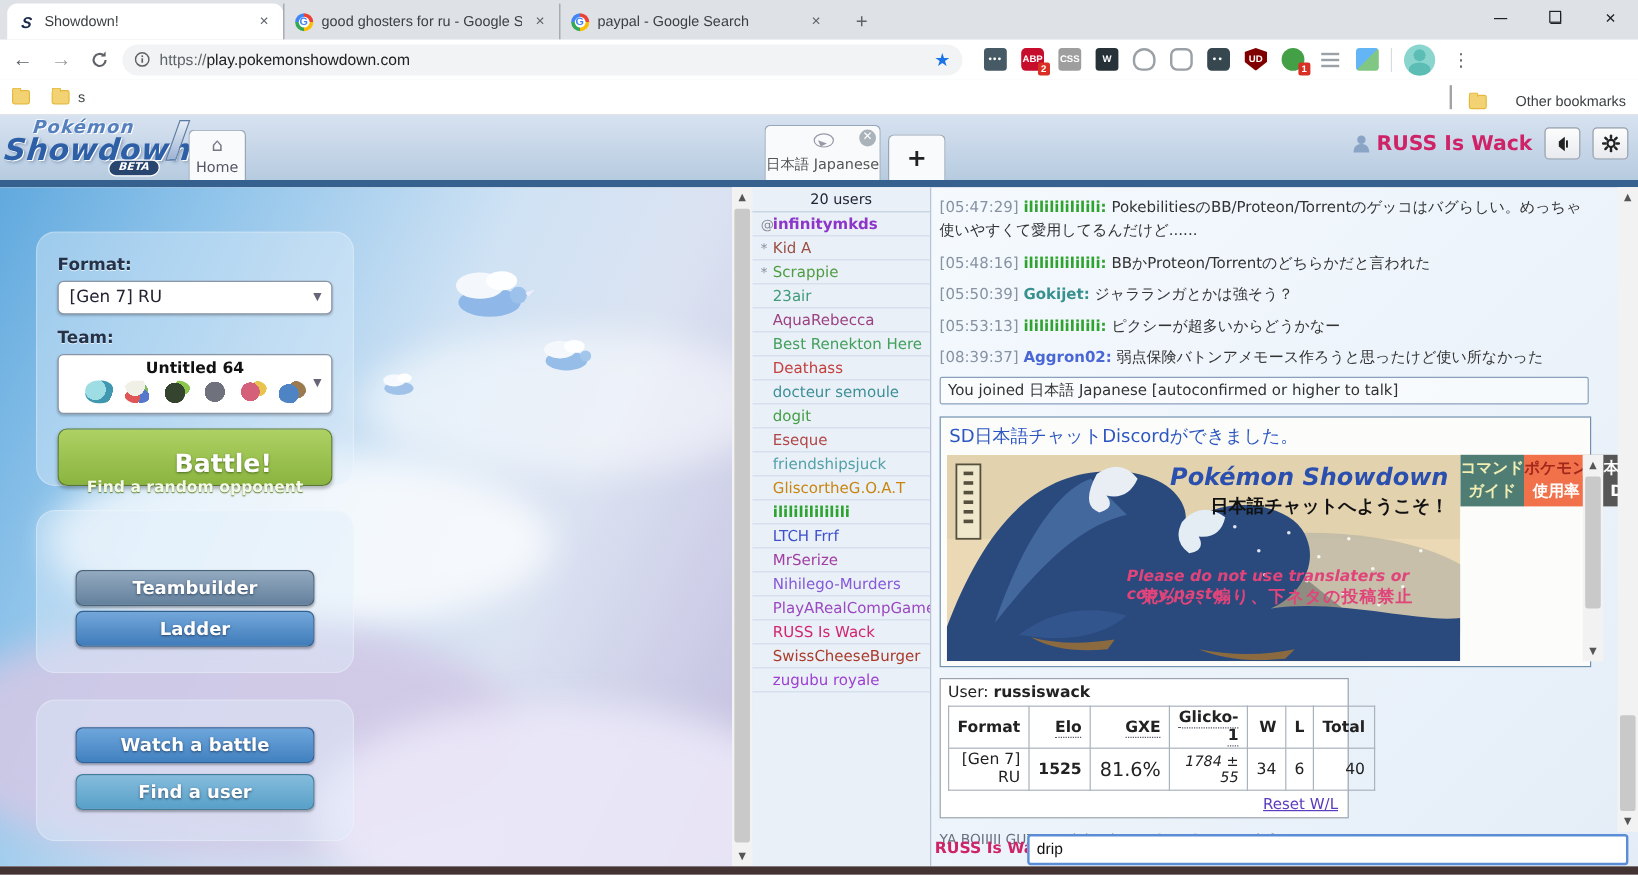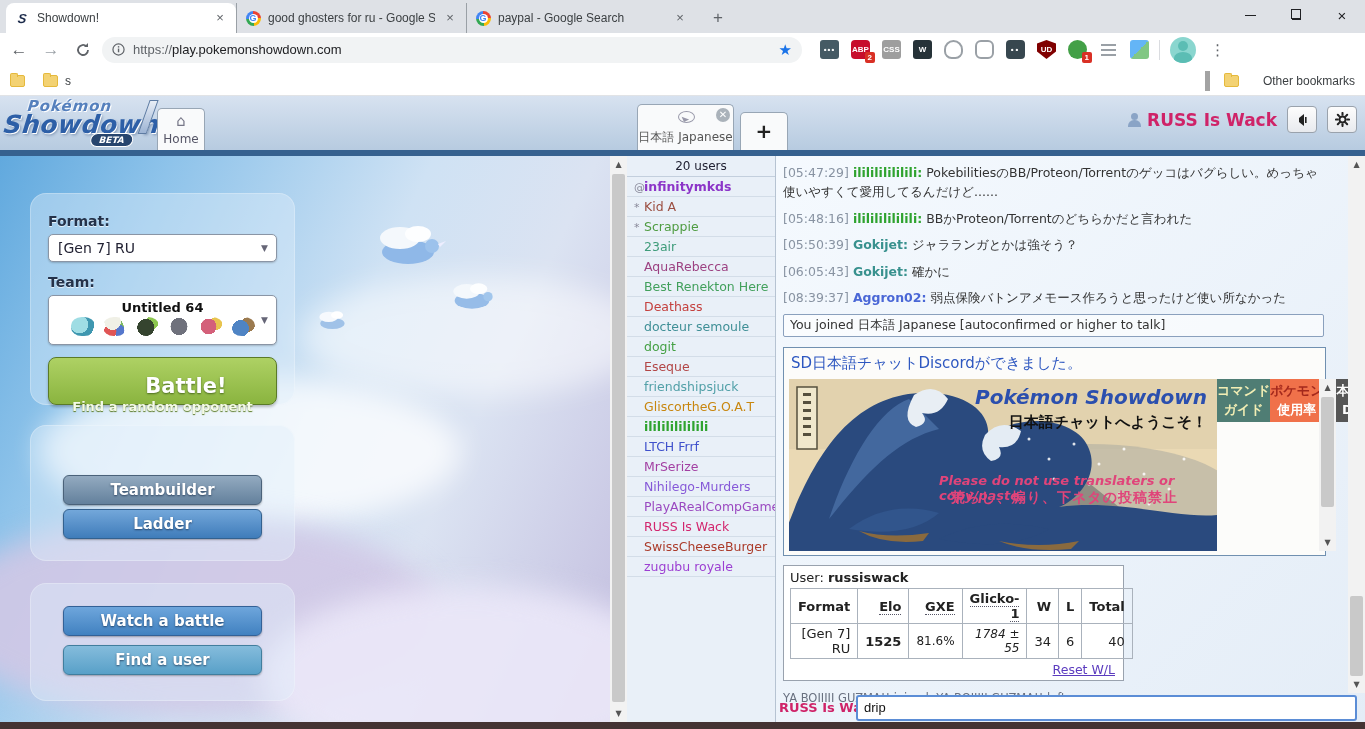--- a/index.html
+++ b/index.html
@@ -52,21 +52,21 @@
   .tb-divider { width:1px; height:20px; background:#dadce0; margin:0 4px; }
   .avatar { width:26px; height:26px; border-radius:50%; background:#8ad6cf; position:relative; overflow:hidden; }
   .avatar::before { content:""; position:absolute; left:8px; top:4px; width:10px; height:10px; border-radius:50%; background:#5bbdb4; }
   .avatar::after { content:""; position:absolute; left:4px; top:15px; width:18px; height:12px; border-radius:50% 50% 0 0; background:#5bbdb4; }
   .menu3 { font-size:15px; color:#5f6368; padding:0 8px; }
 
   .bookmarksbar { position:absolute; left:0; top:66px; width:1365px; height:30px; background:#fff; border-bottom:1px solid #e1e3e6; display:flex; align-items:center; padding:0 10px; gap:18px; font-size:12px; color:#3c4043; }
   .bm { display:flex; align-items:center; gap:7px; }
   .folder { width:15px; height:12px; background:#f3d273; border:1px solid #e5b93c; border-radius:2px; position:relative; }
   .folder::before { content:""; position:absolute; left:-1px; top:-3px; width:6px; height:3px; background:#f3d273; border:1px solid #e5b93c; border-bottom:none; border-radius:2px 2px 0 0; }
-  .bm-right { margin-left:auto; display:flex; align-items:center; gap:24px; border-left:5px solid #a3a3a3; padding-left:14px; height:20px; }
+  .bm-right { margin-left:auto; display:flex; align-items:flex-end; gap:24px; border-left:2px solid #a3a3a3; padding-left:14px; height:20px; }
 
   
   .ps-header { position:absolute; left:0; top:96px; width:1365px; height:54px; background:linear-gradient(to bottom,#d7e2f0,#b7cbe0); }
   .ps-logo { position:absolute; left:4px; top:1px; width:150px; height:52px; transform:skewX(-6deg); }
   .logo-top { font-size:15px; font-weight:bold; font-style:italic; color:#5580bd; letter-spacing:1px; margin-left:22px; text-shadow:1px 1px 0 #fff,-1px -1px 0 #eef3fa; }
   .logo-main { font-size:25px; font-weight:bold; font-style:italic; color:#2d5fa7; margin-top:-5px; letter-spacing:0.5px; text-shadow:1px 1px 0 #fff, 2px 2px 3px #7f96b5; }
   .logo-beta { position:absolute; left:88px; top:36px; background:#27456e; color:#fff; font-size:9px; font-weight:bold; font-style:italic; padding:1px 8px; border-radius:8px; border:1px solid #fff; }
   .logo-excl { position:absolute; right:2px; top:3px; width:9px; height:34px; background:linear-gradient(#e8eef6,#9db4d4); border:1px solid #5d7ba2; transform:skewX(-14deg); }
   .ps-tab { position:absolute; bottom:0; background:#f9fafb; border:1px solid #98a6b5; border-bottom:none; border-radius:5px 5px 0 0; text-align:center; color:#556; }
   .tab-home { left:157px; width:48px; height:42px; padding-top:5px; }
@@ -158,21 +158,21 @@
   .bbtn span { white-space:nowrap; }
   .ban-scroll { position:relative; width:17px; flex:0 0 17px; background:#f2f2f2; margin-left:2px; }
   .ban-scroll .sb-thumb { top:18px; height:110px; }
   
   .stats-box { margin:9px 0 0 4px; width:341px; background:#fff; border:1px solid #99a2ae; padding:3px 6px 2px; font-size:13px; color:#222; }
   .stats-user { margin:1px 0 3px; }
   .stats-table { border-collapse:collapse; font-size:13px; }
   .stats-table th, .stats-table td { border:1px solid #aab2bc; padding:2px 7px; text-align:right; }
   .dotted { border-bottom:1px dotted #556; }
   .elo { font-weight:bold; }
-  .gxe { font-size:12px; }
+  .gxe { font-size:16px; }
   .glicko { font-style:italic; font-size:12px; }
   .reset-row { text-align:right; padding:3px 2px 1px; }
   .reset-link { color:#5b3bbf; text-decoration:underline; font-size:12.5px; }
   .joinleave { margin:10px 0 0 4px; font-size:11.5px; color:#697180; }
   
   .chat-input-row { position:absolute; left:779px; top:537px; width:578px; height:29px; display:flex; align-items:center; }
   .chat-label { width:77px; overflow:hidden; white-space:nowrap; font-size:13px; font-weight:bold; color:#cf2368; flex:0 0 77px; }
   .chat-input { flex:1; height:26px; border:2px solid #5b8dd6; border-radius:3px; font-size:13px; font-family:"Liberation Sans",sans-serif; padding:0 6px; color:#111; outline:none; }
   .bottombar { position:absolute; left:0; top:722px; width:1365px; height:7px; background:#443333; }
   .ps-font { font-family:"DejaVu Sans","Liberation Sans",sans-serif; }
@@ -494,26 +494,26 @@
               <span class="muser" style="color: rgb(47, 163, 47);">ililililililili:</span>
               <span class="mtext">BBかProteon/Torrentのどちらかだと言われた</span>
             </div>
 
             <div class="msg">
               <span class="time">[05:50:39]</span>
               <span class="muser" style="color: rgb(56, 145, 142);">Gokijet:</span>
               <span class="mtext">ジャラランガとかは強そう？</span>
             </div>
 
-
             <div class="msg">
-              <span class="time">[06:05:43]</span>
-              <span class="muser" style="color: rgb(56, 145, 142);">Gokijet:</span>
-              <span class="mtext">確かに</span>
-            </div>
+              <span class="time">[05:53:13]</span>
+              <span class="muser" style="color: rgb(47, 163, 47);">ililililililili:</span>
+              <span class="mtext">ピクシーが超多いからどうかなー</span>
+            </div>
+
 
             <div class="msg">
               <span class="time">[08:39:37]</span>
               <span class="muser" style="color: rgb(74, 103, 214);">Aggron02:</span>
               <span class="mtext">弱点保険バトンアメモース作ろうと思ったけど使い所なかった</span>
             </div>
 
         </div>
 
         <div class="notice-box">You joined 日本語 Japanese [autoconfirmed or higher to talk]</div>

